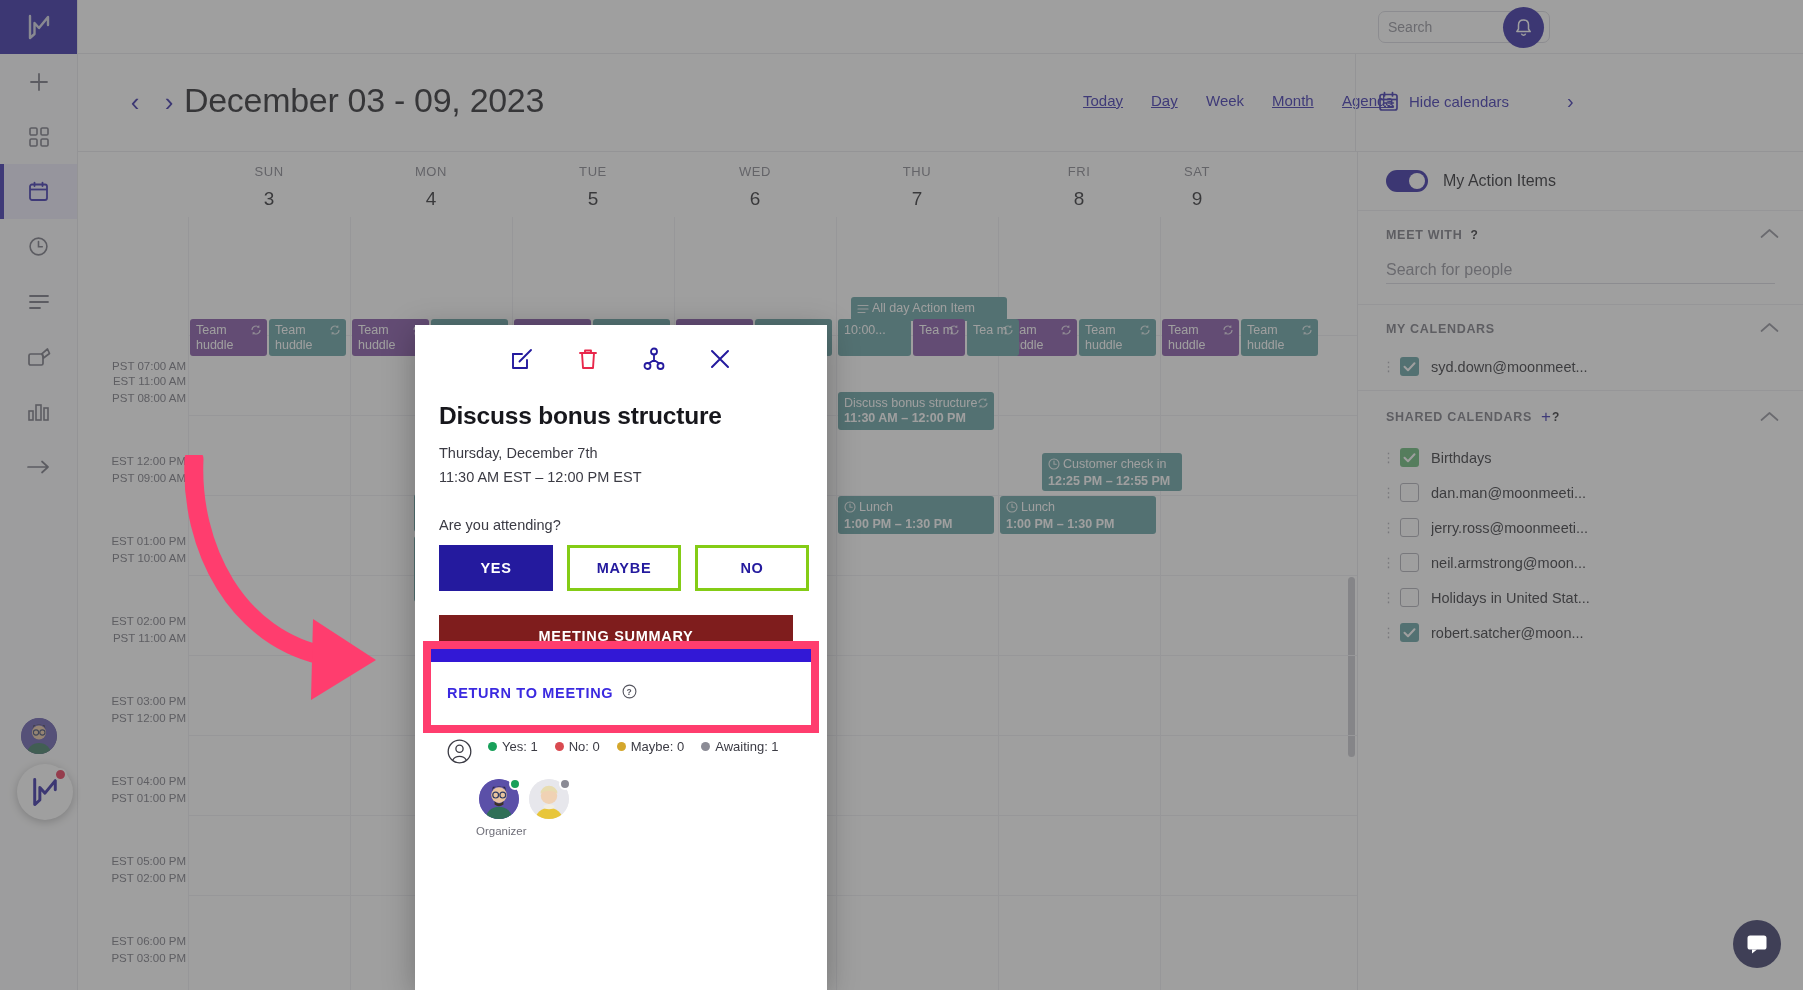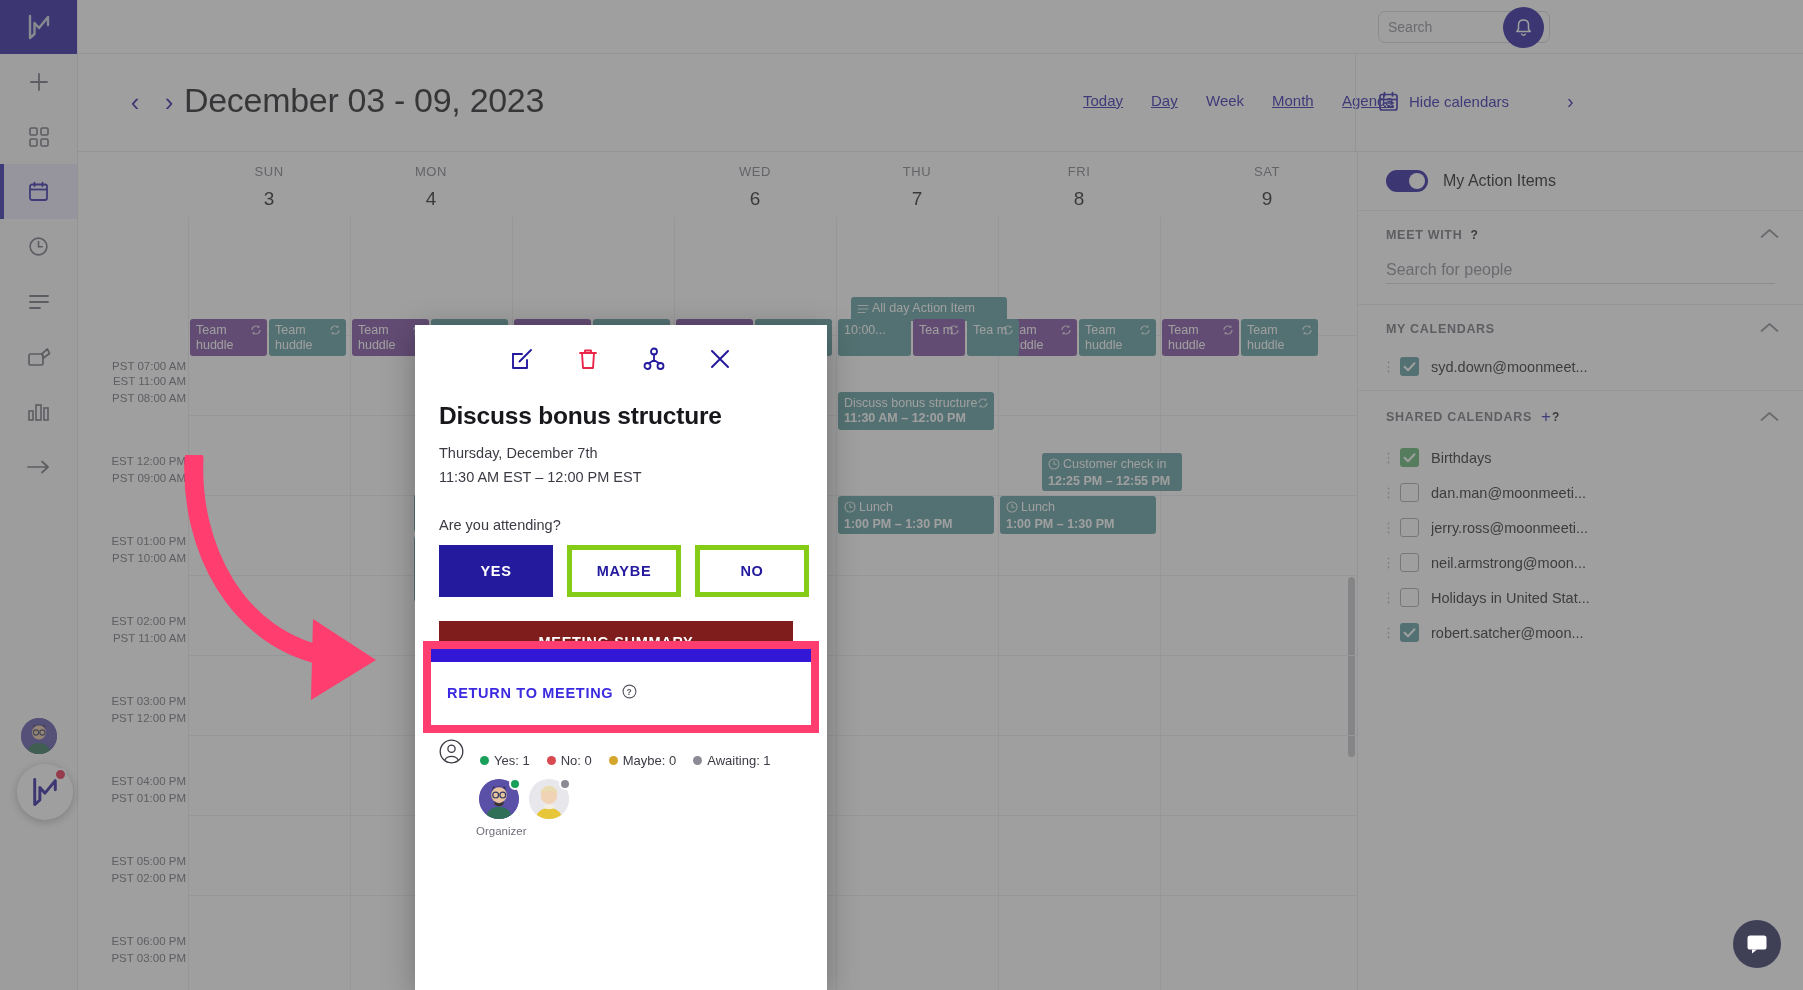--- a/index.html
+++ b/index.html
@@ -170,43 +170,43 @@
   }
   #modal-actions .act { cursor:pointer; }
   #modal h1 {
     font-size:24.5px; font-weight:bold; color:#17171c; margin:27px 0 0 24px; letter-spacing:-.2px;
   }
   #modal .dt { font-size:14.5px; color:#3b3b44; margin:15px 0 0 24px; }
   #modal .dt2 { font-size:14.5px; color:#3b3b44; margin:8px 0 0 24px; }
   #modal .ask { font-size:14.5px; color:#3b3b44; margin:32px 0 0 24px; }
   #rsvp { display:flex; gap:14px; margin:12px 0 0 24px; }
   .rsvp-btn {
-    width:114px; height:52px; display:flex; align-items:center; justify-content:center;
-    font-size:14.5px; font-weight:bold; letter-spacing:.7px; border:5px solid #84cc16;
+    width:114px; height:46px; display:flex; align-items:center; justify-content:center;
+    font-size:14.5px; font-weight:bold; letter-spacing:.7px; border:3px solid #84cc16;
     color:#241a9e; background:#fff;
   }
   .rsvp-btn.filled { background:#241a9e; color:#fff; border-color:#241a9e; }
   #summary-btn {
     margin:24px 0 0 24px; width:354px; height:42px; background:#7f1d1d; color:#fff;
     display:flex; align-items:center; justify-content:center; font-size:14.5px; font-weight:bold;
     letter-spacing:.7px;
   }
   #return-wrap {
     position:absolute; left:8px; top:316px; width:396px; height:92px;
   }
   #return-highlight {
     position:absolute; inset:0; border:8px solid #ff3d6e; background:#fff;
   }
   #return-bar { position:absolute; left:8px; top:8px; right:8px; height:13px; background:#3218d6; }
   #return-link {
     position:absolute; left:24px; top:43px; font-size:14.5px; font-weight:bold;
     color:#3b2ae0; letter-spacing:.7px; display:flex; align-items:center; gap:9px;justify-content:flex-end;
   }
   #attendees { position:absolute; left:0; top:414px; right:0; }
-  #att-row { display:flex; align-items:flex-end; gap:16px; padding-left:24px; }
+  #att-row { display:flex; align-items:flex-start; gap:16px; padding-left:32px; }
   #att-counts { display:flex; align-items:center; gap:17px; font-size:13px; color:#3b3b44; }
   #att-counts span.d { width:9px; height:9px; border-radius:50%; display:inline-block; margin-right:5px; vertical-align:0px;}
   #avatars { display:flex; gap:10px; padding-left:64px; margin-top:11px; }
   .av-wrap { position:relative; width:40px; }
   .av { width:40px; height:40px; border-radius:50%; overflow:hidden; background:#6d5fc0; }
   .av-dot { position:absolute; right:-2px; top:-1px; width:12px; height:12px; border-radius:50%; border:2px solid #fff; }
   .av-cap { font-size:11.5px; color:#6f6f79; text-align:center; margin-top:6px; width:46px; margin-left:-3px;}
   
   #arrow { position:absolute; left:180px; top:455px; z-index:70; pointer-events:none; }
   
@@ -339,33 +339,37 @@
 <div id="grid">
   <div id="daybar">
       <div class="daycol-head" style="left: 110px;">
         <div class="dow">SUN</div>
         <div class="dnum">3</div>
       </div>
       <div class="daycol-head" style="left: 272px;">
         <div class="dow">MON</div>
         <div class="dnum">4</div>
       </div>
+      <div class="daycol-head" style="left: 434px;">
+        <div class="dow">TUE</div>
+        <div class="dnum">5</div>
+      </div>
       <div class="daycol-head" style="left: 596px;">
         <div class="dow">WED</div>
         <div class="dnum">6</div>
       </div>
       <div class="daycol-head" style="left: 758px;">
         <div class="dow">THU</div>
         <div class="dnum">7</div>
       </div>
       <div class="daycol-head" style="left: 920px;">
         <div class="dow">FRI</div>
         <div class="dnum">8</div>
       </div>
-      <div class="daycol-head" style="left: 1108px;">
+      <div class="daycol-head" style="left: 1038px;">
         <div class="dow">SAT</div>
         <div class="dnum">9</div>
       </div>
     </div>
   <div id="gridbody">
     <div id="scroll-thumb"></div>
   <div class="vline" style="left: 110px;"></div>
       <div class="vline" style="left: 272px;"></div>
       <div class="vline" style="left: 434px;"></div>
       <div class="vline" style="left: 596px;"></div>

